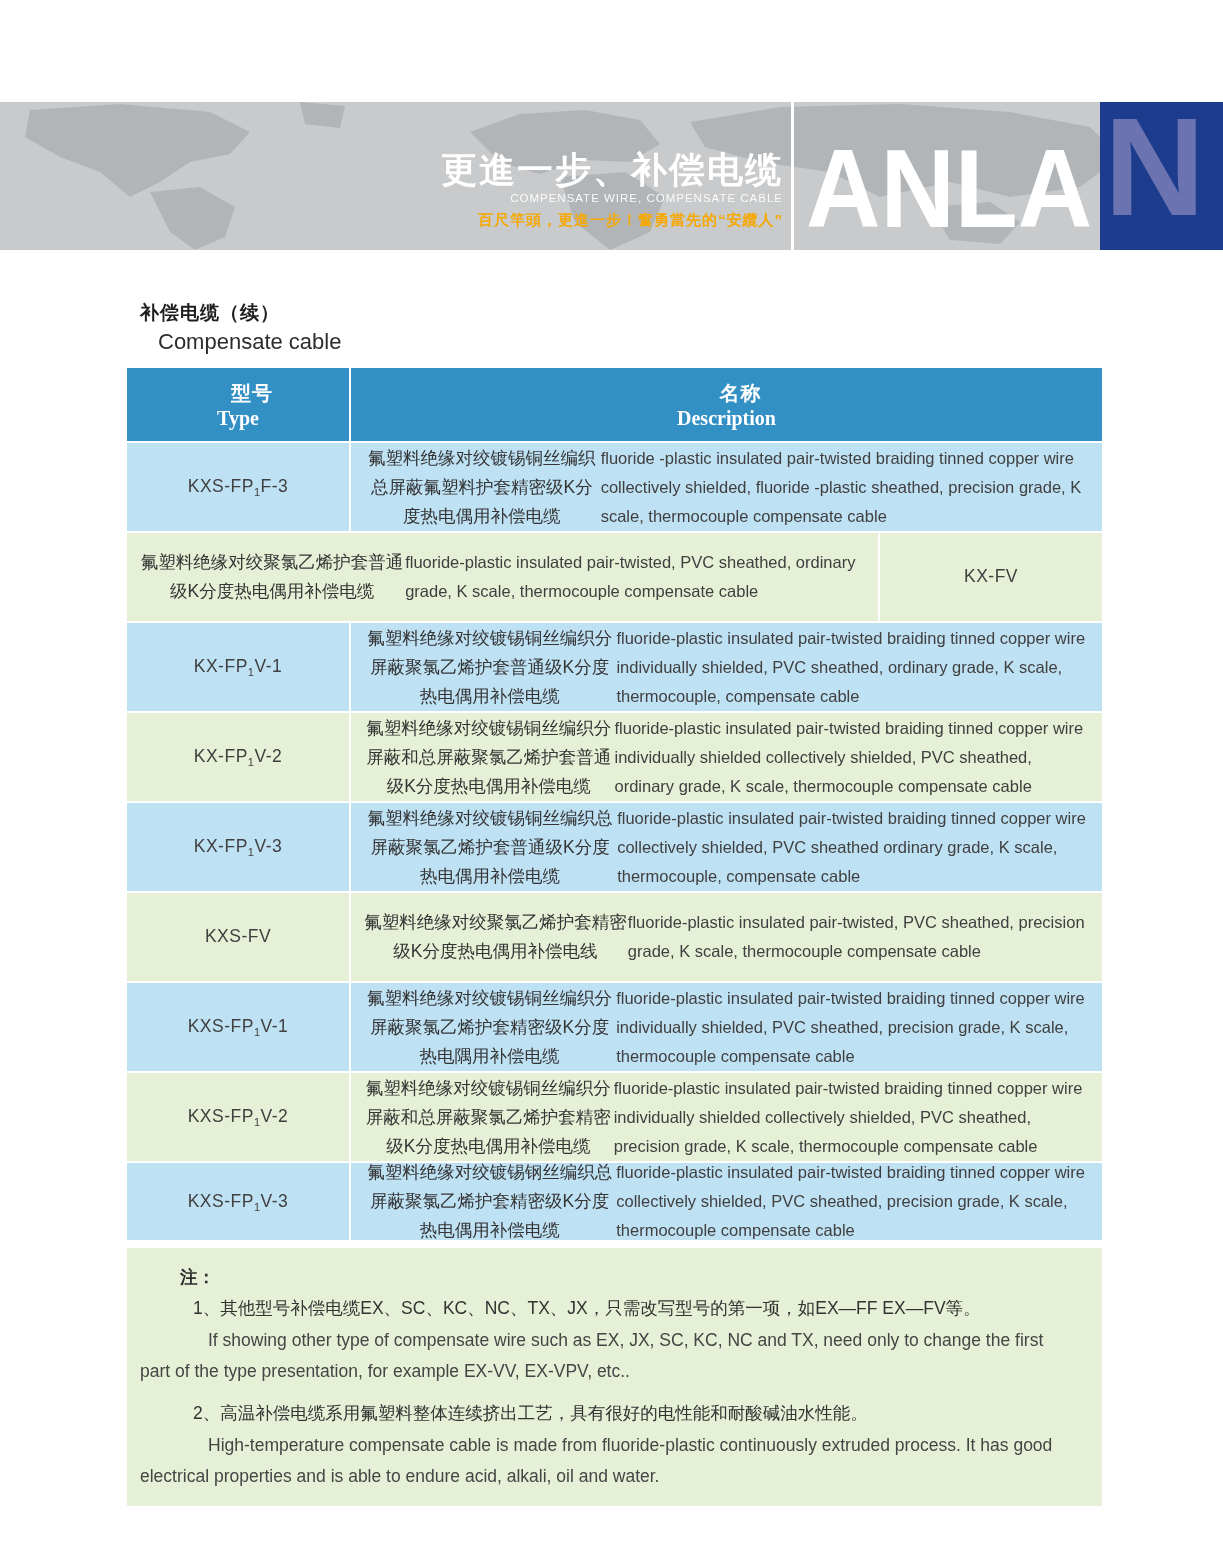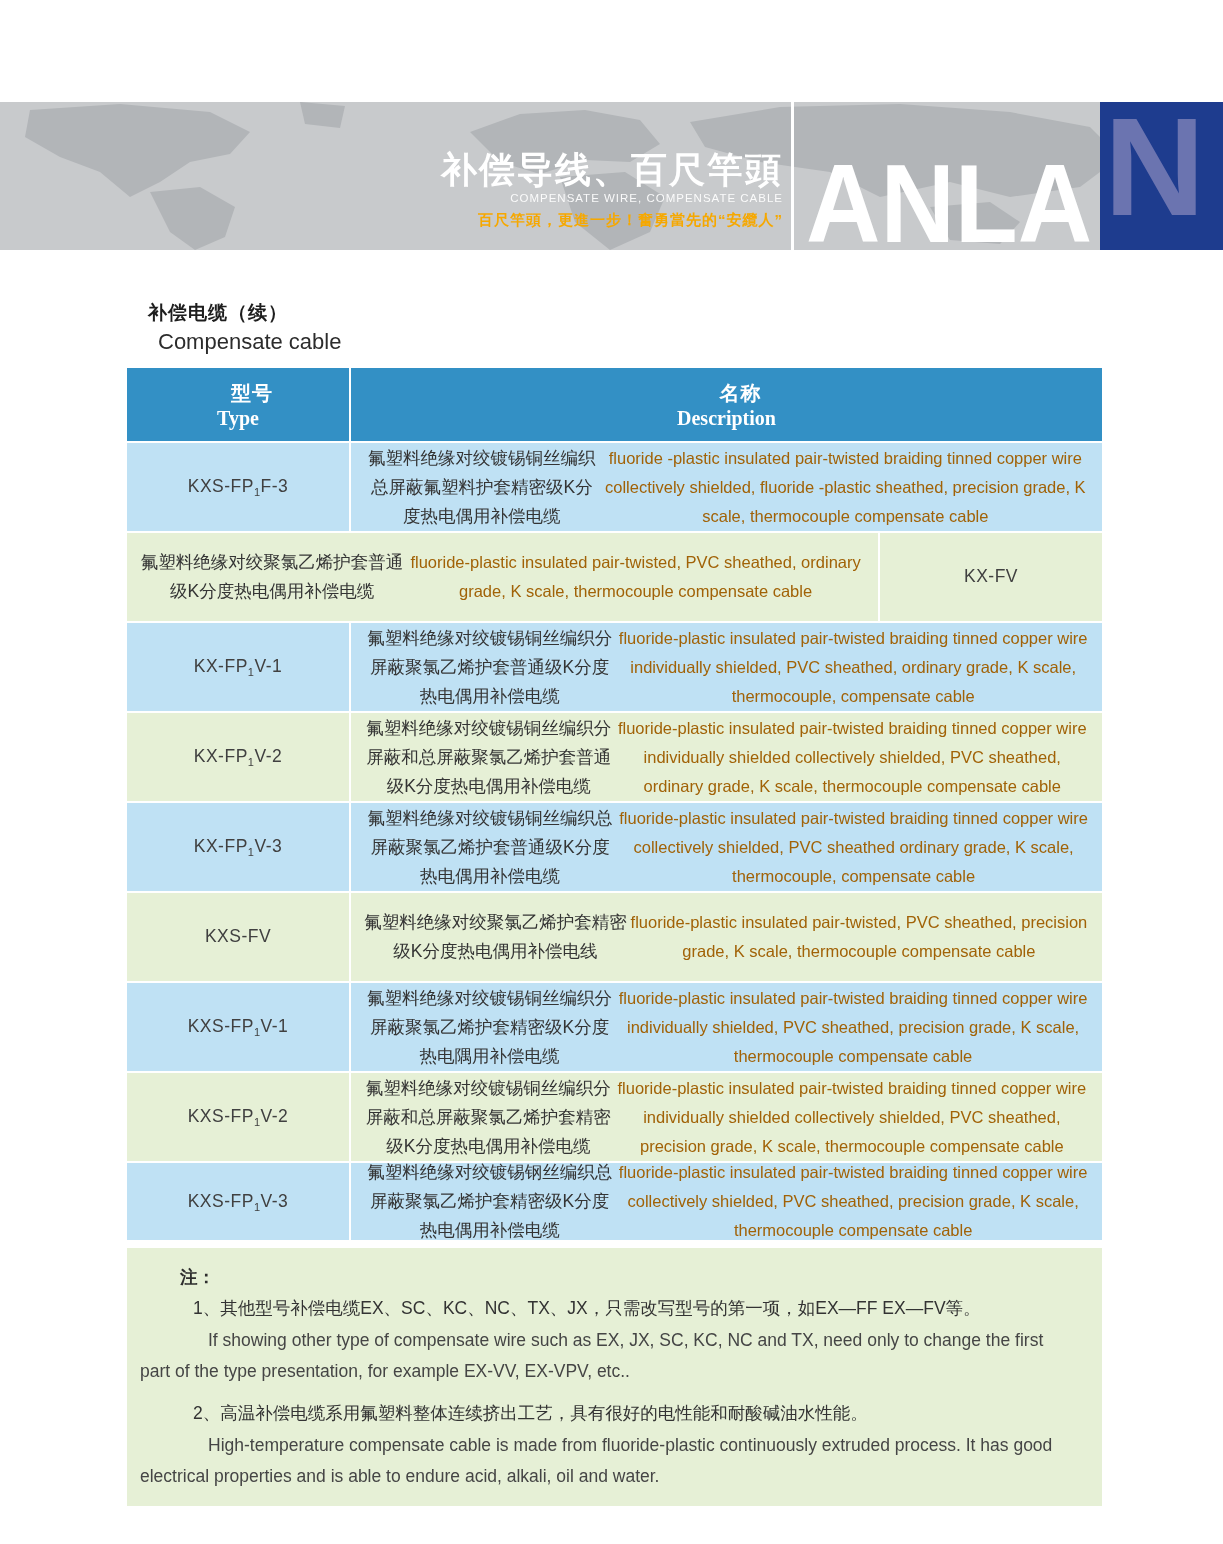--- a/index.html
+++ b/index.html
@@ -7,47 +7,47 @@
   .page{position:relative;width:1223px;height:1544px;background:#ffffff;overflow:hidden;margin:0 auto;}
 
   
   .band{position:absolute;left:0;top:102px;width:1223px;height:148px;background:#c8cacc;overflow:hidden;}
   .band svg{position:absolute;left:0;top:0;}
   .title-block{position:absolute;right:440px;top:0;height:148px;display:flex;flex-direction:column;align-items:flex-end;justify-content:flex-start;padding-top:48px;}
   .title-cn{color:#ffffff;font-size:36px;font-weight:bold;letter-spacing:2px;line-height:40px;white-space:nowrap;}
   .title-en{color:rgba(255,255,255,0.92);font-size:11.5px;letter-spacing:1px;margin-top:2px;white-space:nowrap;}
   .slogan{color:#f6a800;font-size:15px;font-weight:bold;margin-top:7px;letter-spacing:1px;white-space:nowrap;}
   .vdivider{position:absolute;left:791px;top:0;width:3px;height:148px;background:#ffffff;}
-  .logo-anla{position:absolute;left:806px;top:0;width:294px;height:148px;display:flex;align-items:flex-end;justify-content:flex-start;padding-bottom:3px;box-sizing:border-box;}
+  .logo-anla{position:absolute;left:806px;top:0;width:294px;height:148px;display:flex;align-items:flex-end;justify-content:flex-start;padding-bottom:18px;box-sizing:border-box;}
   .logo-anla span{color:#ffffff;font-size:112px;font-weight:bold;line-height:0.78;letter-spacing:0px;transform:scaleX(0.92);transform-origin:left bottom;}
   .navy-block{position:absolute;left:1100px;top:0;width:123px;height:148px;background:#1e3c8e;overflow:hidden;}
   .navy-block span{position:absolute;left:4px;top:8px;color:#6b74b0;font-size:140px;font-weight:bold;line-height:0.82;}
 
   
-  .section-title-cn{position:absolute;left:148px;top:300px;font-size:19px;font-weight:bold;color:#1e1e1e;letter-spacing:1px;}
+  .section-title-cn{position:absolute;left:140px;top:300px;font-size:19px;font-weight:bold;color:#1e1e1e;letter-spacing:1px;}
   .section-title-en{position:absolute;left:158px;top:329px;font-size:22px;color:#2c2c2c;}
 
   
   .table{position:absolute;left:127px;top:368px;width:975px;}
   .thead{display:flex;gap:2px;height:73px;margin-bottom:2px;}
   .thead .cell{background:#3390c5;color:#ffffff;display:flex;flex-direction:column;align-items:center;justify-content:center;font-family:"Liberation Serif","DejaVu Serif",serif;}
   .th-cn{font-size:20px;font-weight:bold;letter-spacing:1px;line-height:26px;margin-left:28px;}
   .th-en{font-size:20px;font-weight:bold;line-height:24px;}
   .col-type{width:222px;flex:none;}
   .col-desc{flex:1;}
   .trow{display:flex;gap:2px;height:88px;margin-bottom:2px;}
   .trow:last-child{height:77px;}
   .trow .cell{display:flex;flex-direction:row;align-items:center;justify-content:center;}
   .trow.blue .cell{background:#bfe1f4;}
   .trow.green .cell{background:#e6f0d6;}
   .type-text{font-size:17.5px;color:#404040;letter-spacing:0.5px;}
   .sub{font-size:11px;vertical-align:-4px;}
   .desc-cell{padding:0 12px;box-sizing:border-box;}
   .desc-cn{font-size:17.5px;color:#343434;line-height:29px;text-align:center;}
-  .desc-en{font-size:16.5px;color:#a16207;line-height:29px;text-align:center;max-width:735px;}
+  .desc-en{font-size:16.5px;color:#404040;line-height:29px;max-width:735px;}
 
   
   .notes{position:absolute;left:127px;top:1248px;width:975px;height:258px;background:#e6f0d6;box-sizing:border-box;padding:14px 30px 0 13px;}
   .note-label{margin-left:40px;font-size:17.5px;font-weight:bold;color:#2e2e2e;line-height:30px;}
   .note-cn{margin-left:53px;font-size:17.5px;color:#333333;line-height:31px;margin-top:1px;}
   .note-en{font-size:17.5px;color:#454545;line-height:31px;text-indent:68px;margin-top:1px;}
   .note-cn.second{margin-top:11px;}
 </style>
 </head>
 <body>
@@ -62,21 +62,21 @@
         <path d="M300,0 L345,4 L340,26 L305,22 Z"></path>
         <path d="M470,30 L520,12 L585,8 L640,18 L660,42 L630,60 L585,58 L540,72 L500,60 Z"></path>
         <path d="M560,75 L625,70 L665,95 L650,130 L610,148 L575,120 Z"></path>
         <path d="M690,20 L780,5 L900,2 L1010,10 L1090,25 L1120,55 L1080,85 L1010,95 L950,80 L880,95 L830,70 L760,60 L705,45 Z"></path>
         <path d="M930,105 L990,100 L1020,120 L1000,142 L950,138 Z"></path>
         <path d="M1130,95 L1180,90 L1205,112 L1185,135 L1145,128 Z"></path>
       </g>
     </svg>
 
     <div class="title-block">
-      <div class="title-cn">补偿导线、百尺竿頭</div>
+      <div class="title-cn">更進一步、补偿电缆</div>
       <div class="title-en">COMPENSATE WIRE, COMPENSATE CABLE</div>
       <div class="slogan">百尺竿頭，更進一步！奮勇當先的“安纜人”</div>
     </div>
 
     <div class="vdivider"></div>
 
     <div class="logo-anla">
       <span>ANLA</span>
     </div>
 

